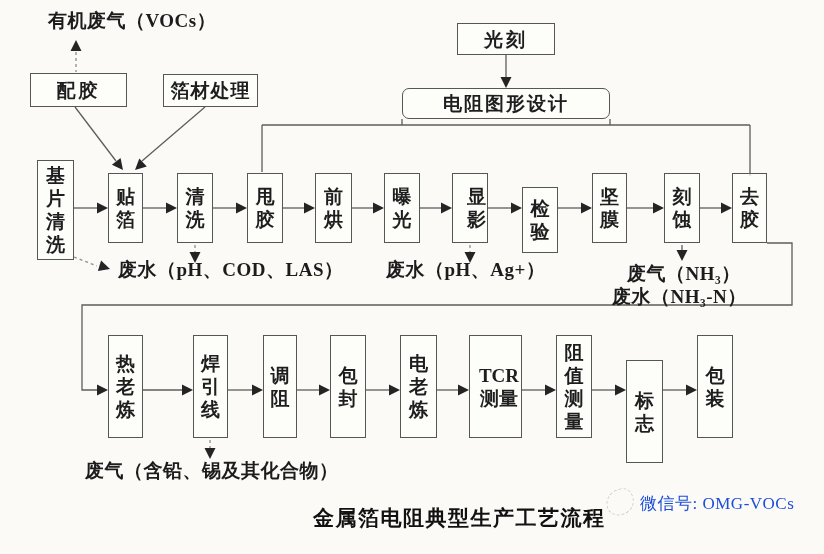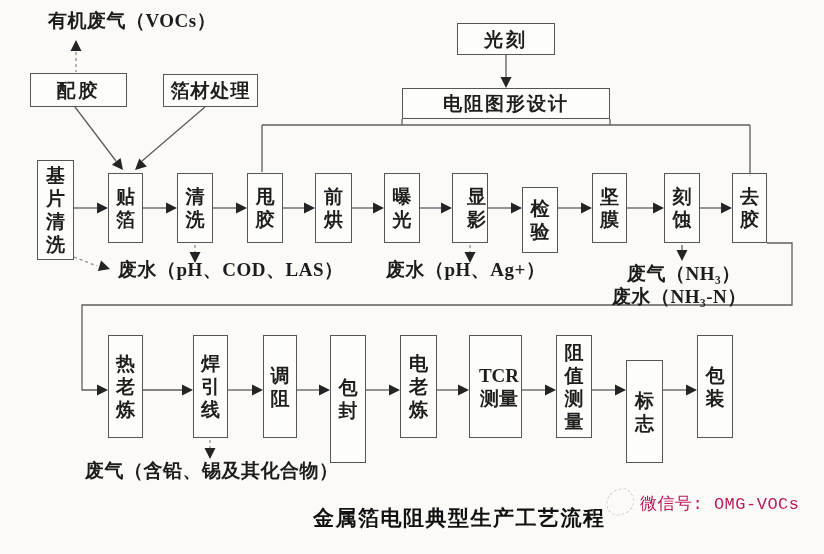--- a/index.html
+++ b/index.html
@@ -23,22 +23,22 @@
   .hbox{word-break:normal;white-space:nowrap;letter-spacing:3px;}
   .wlabel{
     position:absolute;font-weight:bold;font-size:19px;color:#1c1c1c;
     white-space:nowrap;letter-spacing:0.5px;
   }
   .caption{
     position:absolute;font-weight:bold;font-size:21px;color:#111;
     white-space:nowrap;letter-spacing:1.5px;
   }
   .watermark{
-    position:absolute;font-family:Liberation Mono, monospace;
-    font-size:17px;color:#be185d;white-space:nowrap;letter-spacing:0.5px;
+    position:absolute;font-family:Liberation Serif, serif;
+    font-size:17px;color:#1d4ed8;white-space:nowrap;letter-spacing:0.5px;
   }
   .wm-logo{
     position:absolute;width:26px;height:24px;
     border:1.5px dashed #cdcdcd;border-radius:60% 40% 55% 45%;
     transform:rotate(-15deg);
   }
 </style>
 </head>
 <body>
 
@@ -128,21 +128,21 @@
       <line class="dash" x1="210" y1="440" x2="210" y2="449"></line>
       <polygon points="0,0 -11,-5.5 -11,5.5" transform="translate(210,459) rotate(90)"></polygon>
     </g>
   </svg>
 
   <div class="wlabel" style="left:48px;top:8px;">有机废气（VOCs）</div>
 
   <div class="pbox hbox" style="left:30px;top:73px;width:97px;height:34px;">配胶</div>
   <div class="pbox hbox" style="left:163px;top:74px;width:95px;height:33px;letter-spacing:1px;">箔材处理</div>
   <div class="pbox hbox" style="left:457px;top:23px;width:98px;height:32px;text-align:center;">光刻</div>
-  <div class="pbox hbox" style="left:402px;top:88px;width:208px;height:31px;letter-spacing:2px;">电阻图形设计</div>
+  <div class="pbox hbox" style="left:402px;top:88px;width:208px;height:31px;letter-spacing:2px;border-radius:7px;">电阻图形设计</div>
 
   <div class="pbox" style="left:37px;top:160px;width:37px;height:100px;">基片清洗</div>
   <div class="pbox" style="left:108px;top:173px;width:35px;height:70px;">贴箔</div>
   <div class="pbox" style="left:177px;top:173px;width:36px;height:70px;">清洗</div>
   <div class="pbox" style="left:247px;top:173px;width:36px;height:70px;">甩胶</div>
   <div class="pbox" style="left:315px;top:173px;width:37px;height:70px;">前烘</div>
   <div class="pbox" style="left:384px;top:173px;width:36px;height:70px;">曝光</div>
   <div class="pbox" style="left:452px;top:173px;width:36px;height:70px;text-align:right;">显影</div>
   <div class="pbox" style="left:522px;top:187px;width:36px;height:66px;">检验</div>
   <div class="pbox" style="left:592px;top:173px;width:35px;height:70px;">坚膜</div>
@@ -150,21 +150,21 @@
   <div class="pbox" style="left:732px;top:173px;width:35px;height:70px;">去胶</div>
 
   <div class="wlabel" style="left:118px;top:257px;">废水（pH、COD、LAS）</div>
   <div class="wlabel" style="left:386px;top:257px;">废水（pH、Ag+）</div>
   <div class="wlabel" style="left:627px;top:261px;">废气（NH₃）</div>
   <div class="wlabel" style="left:612px;top:284px;">废水（NH₃-N）</div>
 
   <div class="pbox" style="left:108px;top:335px;width:35px;height:103px;">热老炼</div>
   <div class="pbox" style="left:193px;top:335px;width:35px;height:103px;">焊引线</div>
   <div class="pbox" style="left:263px;top:335px;width:34px;height:103px;">调阻</div>
-  <div class="pbox" style="left:330px;top:335px;width:36px;height:128px;">包封</div>
+  <div class="pbox" style="left:330px;top:335px;width:36px;height:103px;">包封</div>
   <div class="pbox" style="left:400px;top:335px;width:37px;height:103px;">电老炼</div>
   <div class="pbox" style="left:469px;top:335px;width:53px;height:103px;padding-left:8px;">TCR测量</div>
   <div class="pbox" style="left:556px;top:335px;width:36px;height:103px;">阻值测量</div>
   <div class="pbox" style="left:626px;top:335px;width:37px;height:103px;margin-top:25px;">标志</div>
   <div class="pbox" style="left:697px;top:335px;width:36px;height:103px;">包装</div>
 
   <div class="wlabel" style="left:85px;top:458px;">废气（含铅、锡及其化合物）</div>
 
   <div class="caption" style="left:313px;top:504px;">金属箔电阻典型生产工艺流程</div>
 

